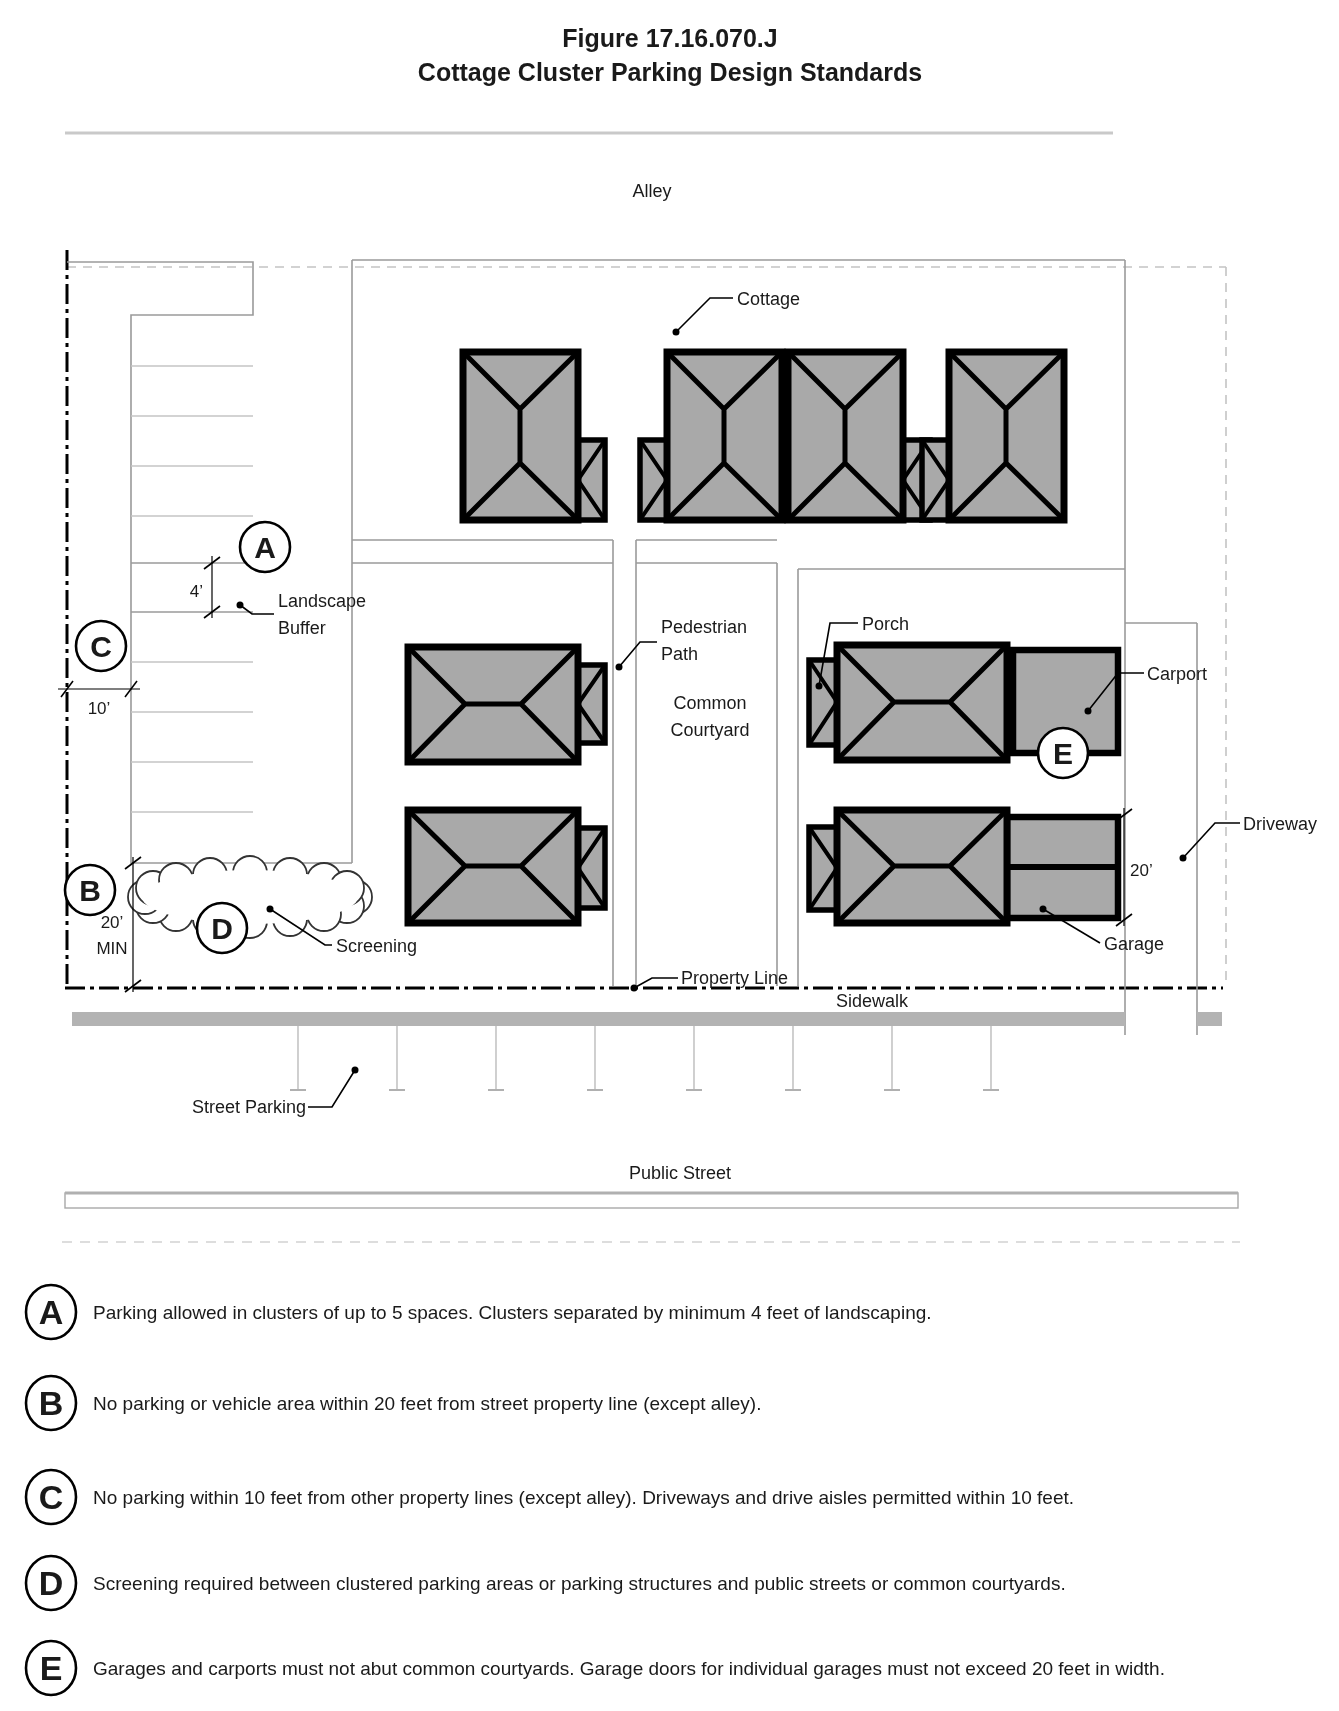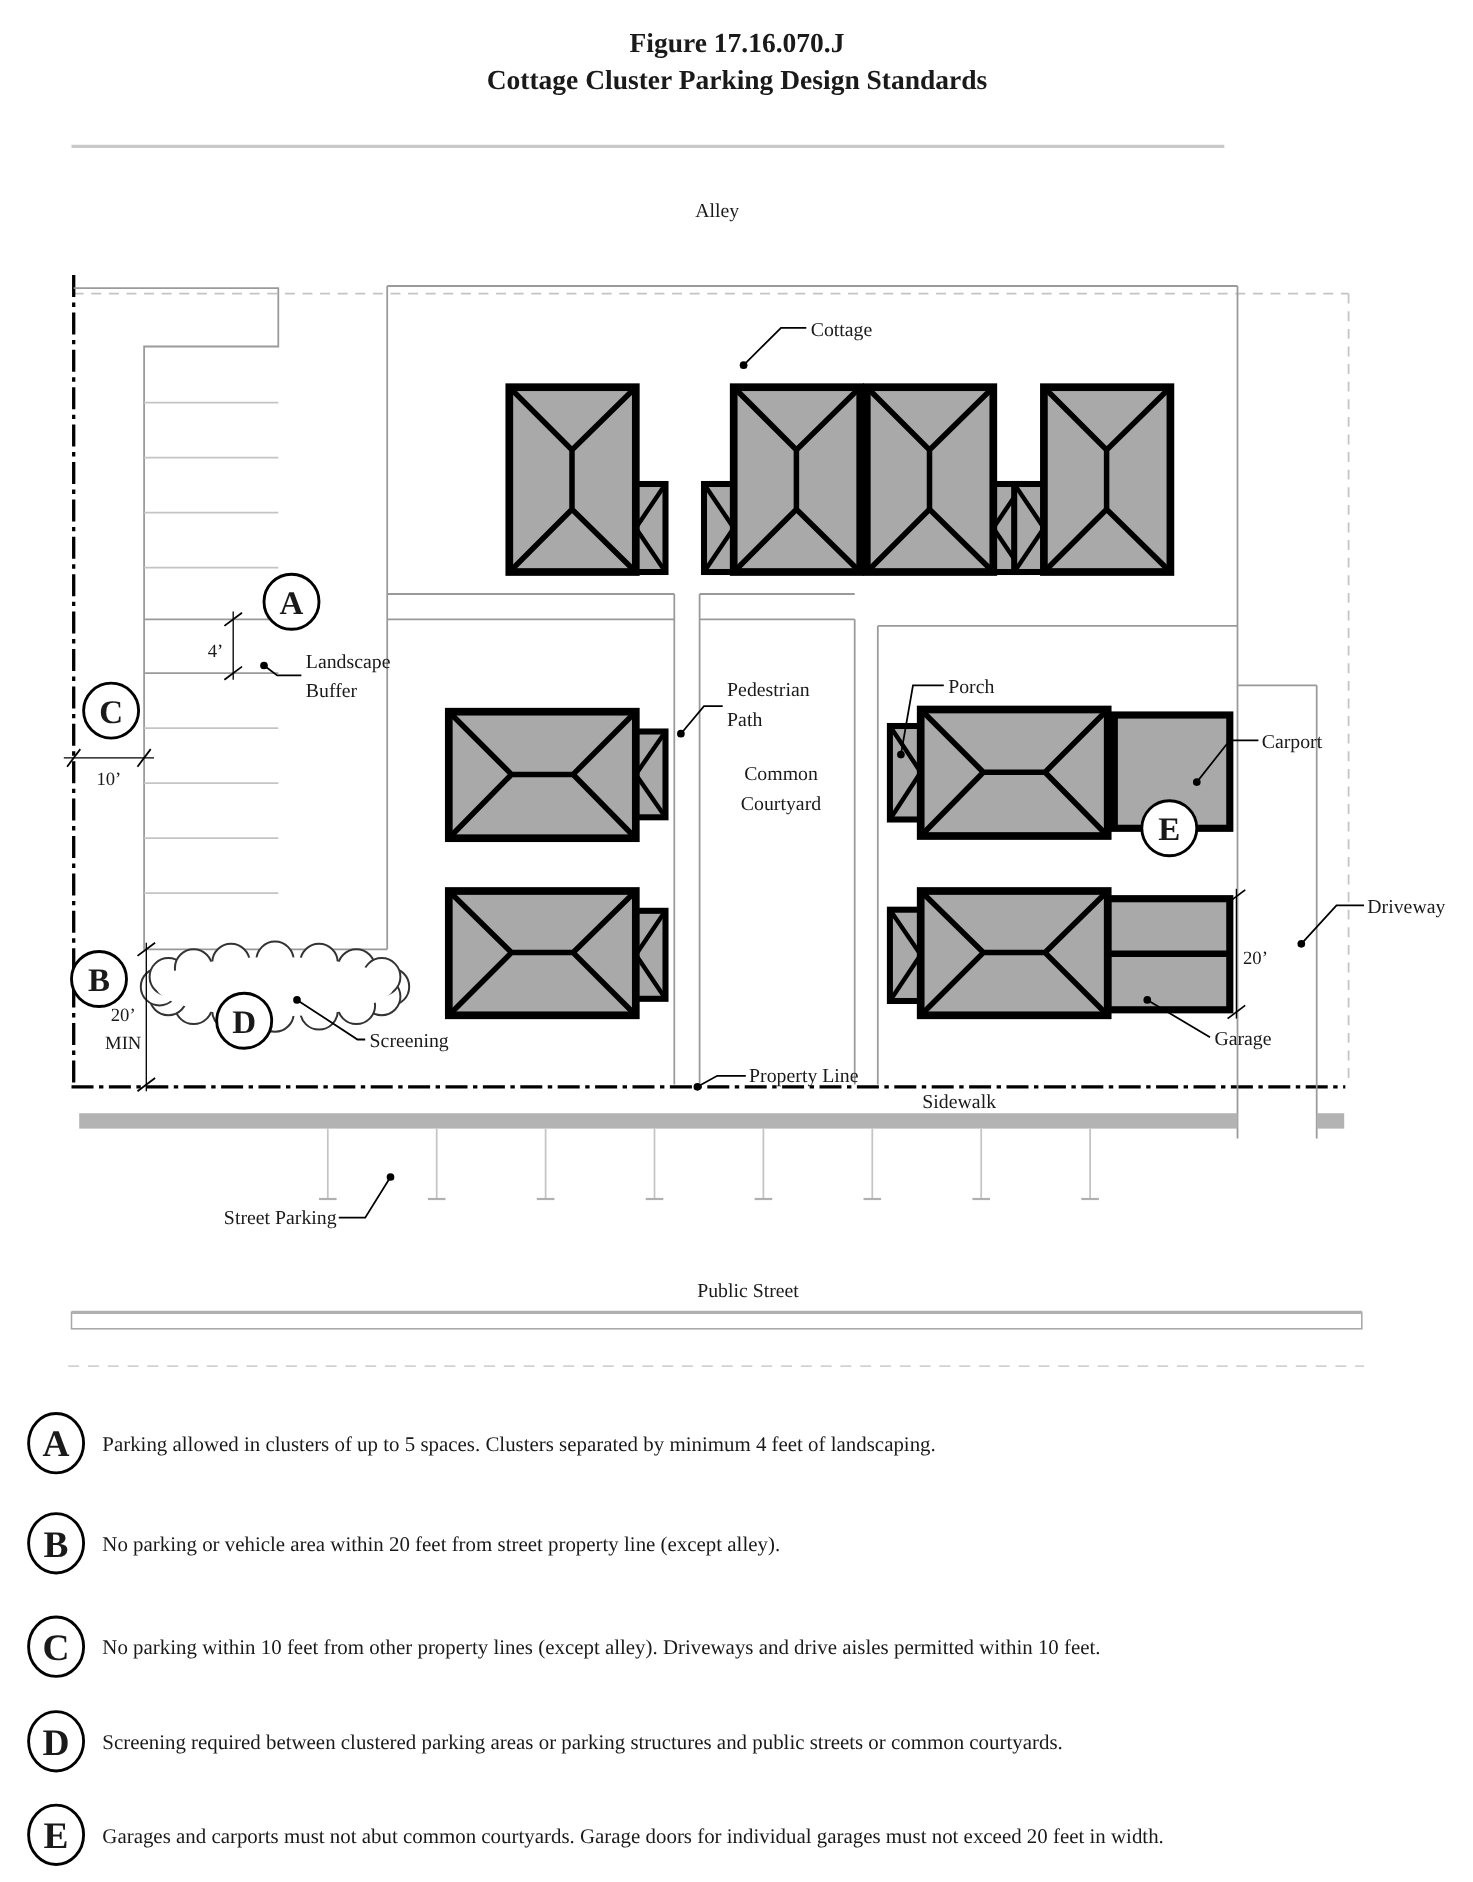--- a/index.html
+++ b/index.html
@@ -1,17 +1,17 @@
 <!DOCTYPE html>
 <html><head>
 <meta charset="utf-8">
 <style>
   html,body{margin:0;padding:0;background:#ffffff;}
   .page{width:1339px;height:1711px;position:relative;background:#fff;
-        font-family:Liberation Serif, serif;}
+        font-family:Liberation Sans, sans-serif;}
   svg{display:block;}
   text{fill:#1a1a1a;}
   .title-t{font-size:25px;font-weight:bold;text-anchor:middle;}
   .lbl{font-size:18px;}
   .lbl-c{font-size:18px;text-anchor:middle;}
   .lbl-e{font-size:18px;text-anchor:end;}
   .dim{font-size:17px;text-anchor:middle;}
   .dim-s{font-size:17px;text-anchor:start;}
   .dim-e{font-size:17px;text-anchor:end;}
   .call{font-size:30px;font-weight:bold;text-anchor:middle;}

